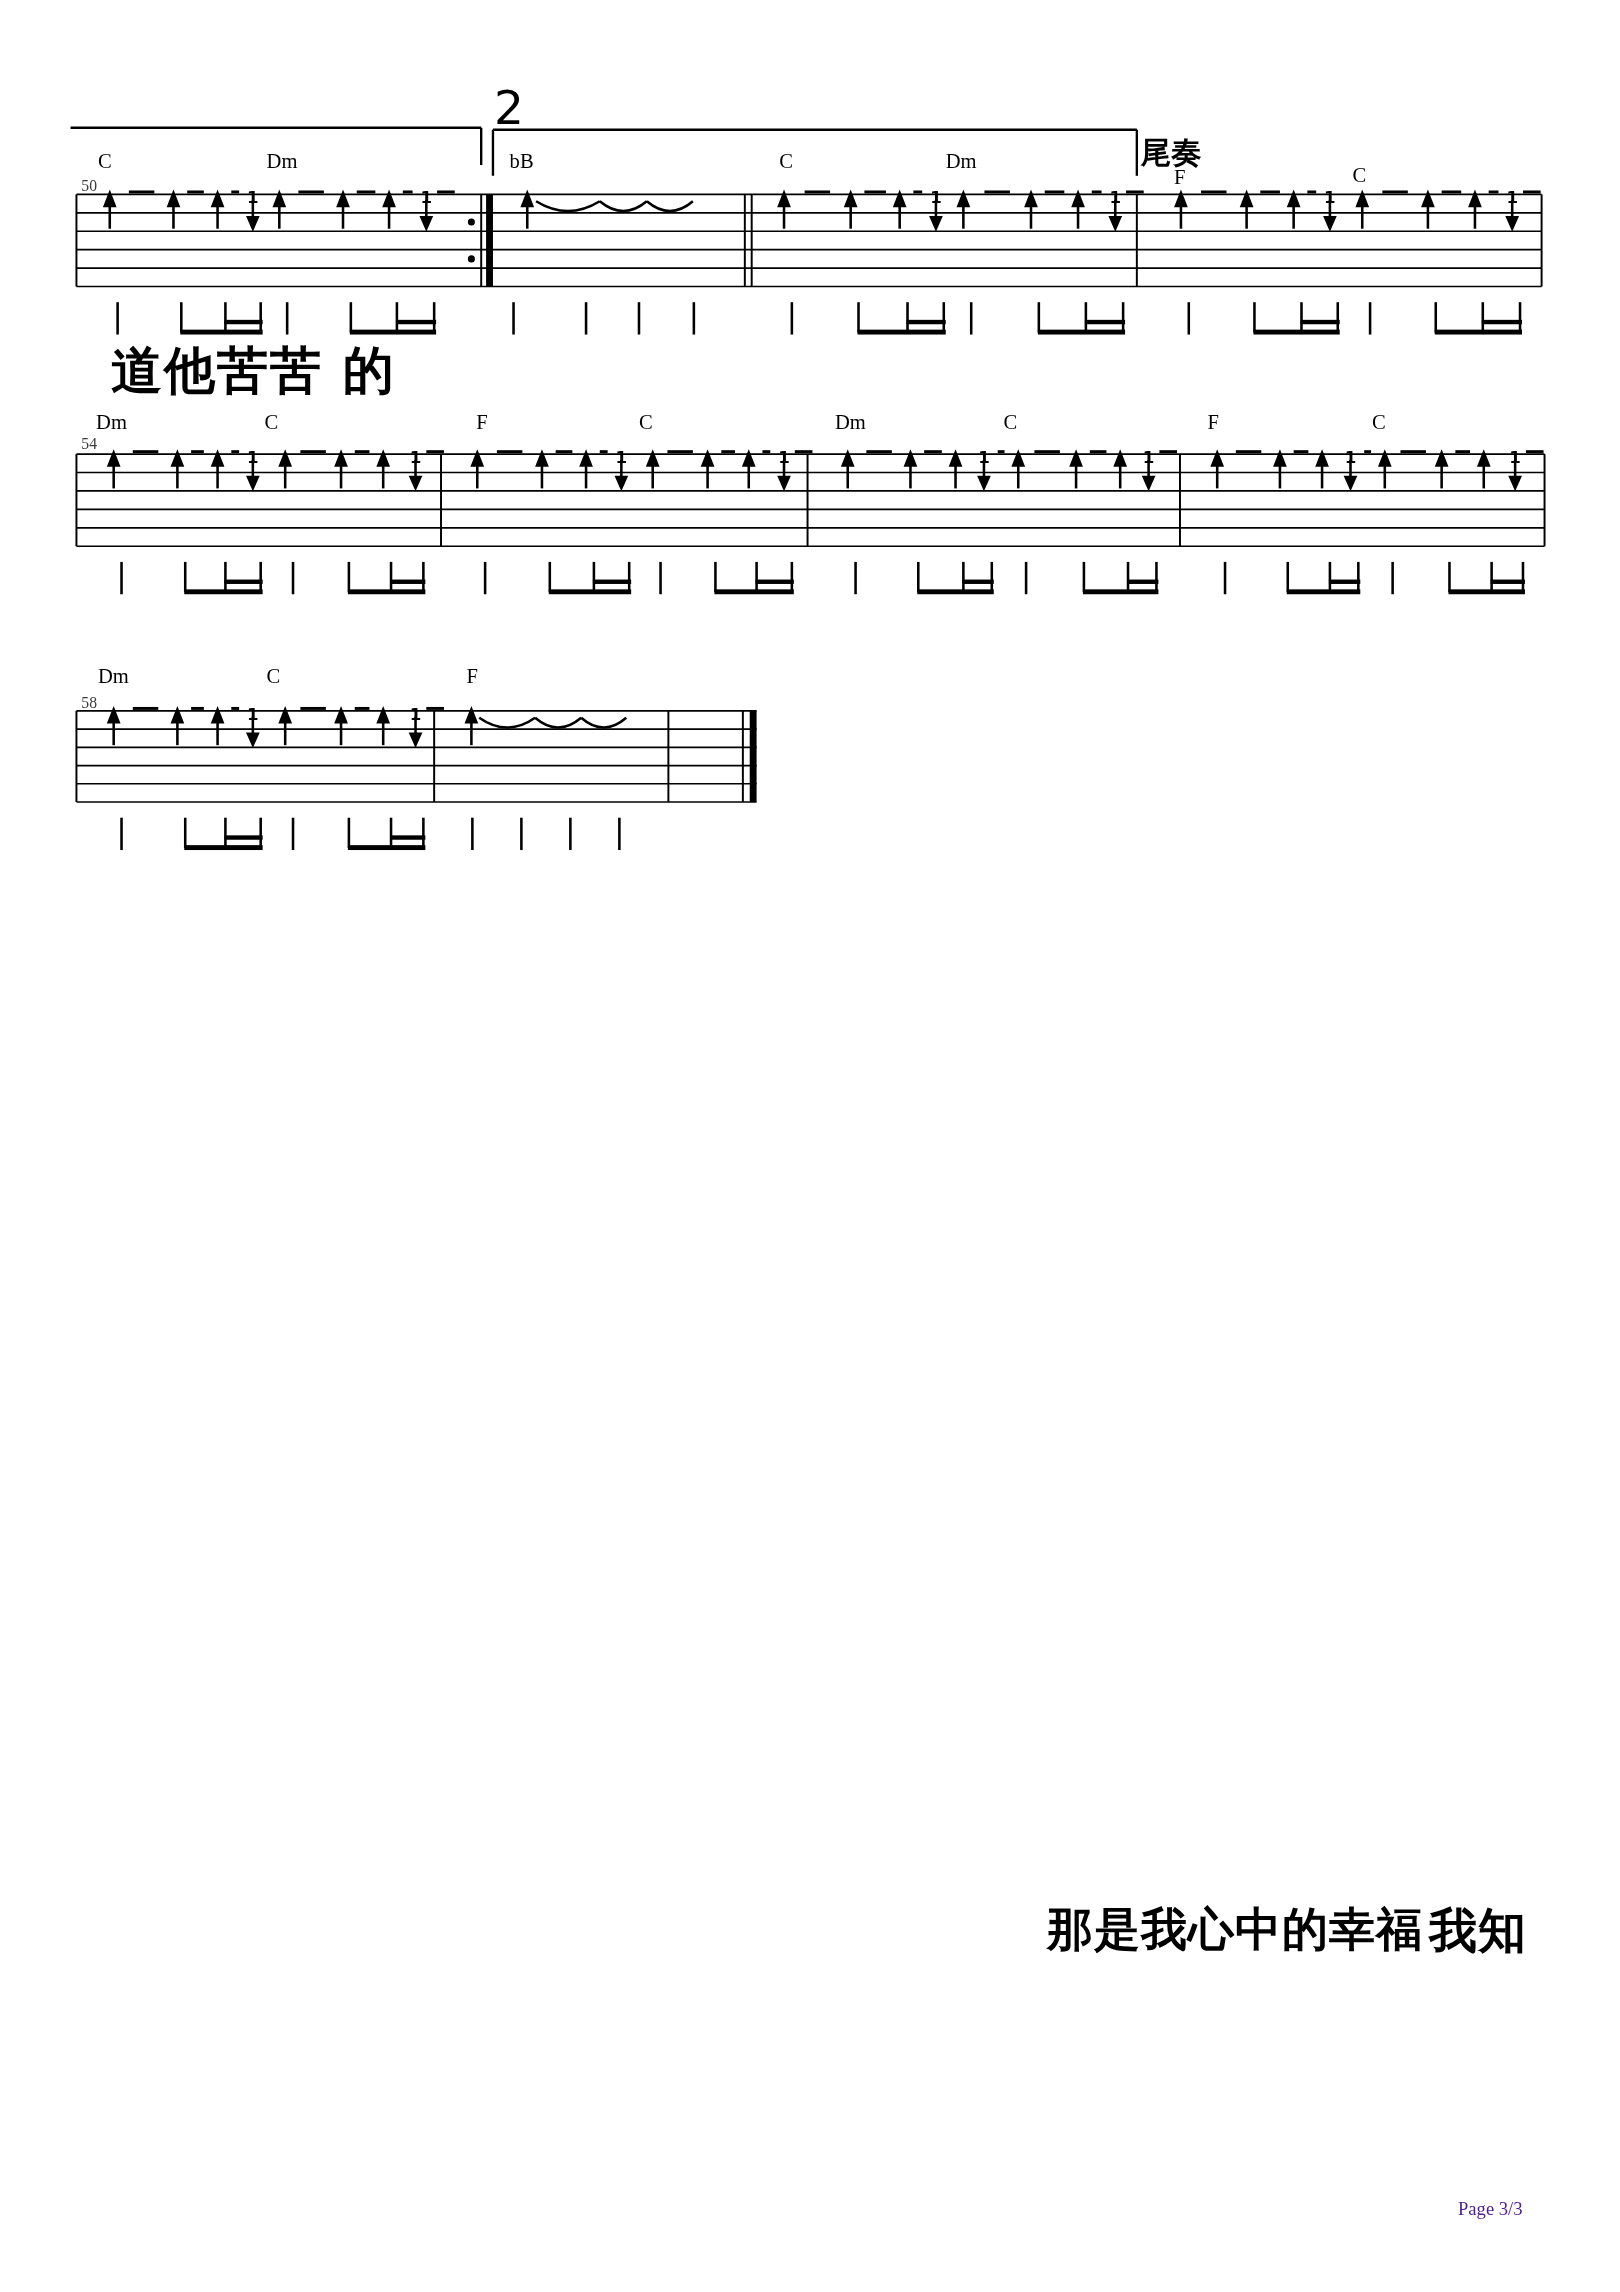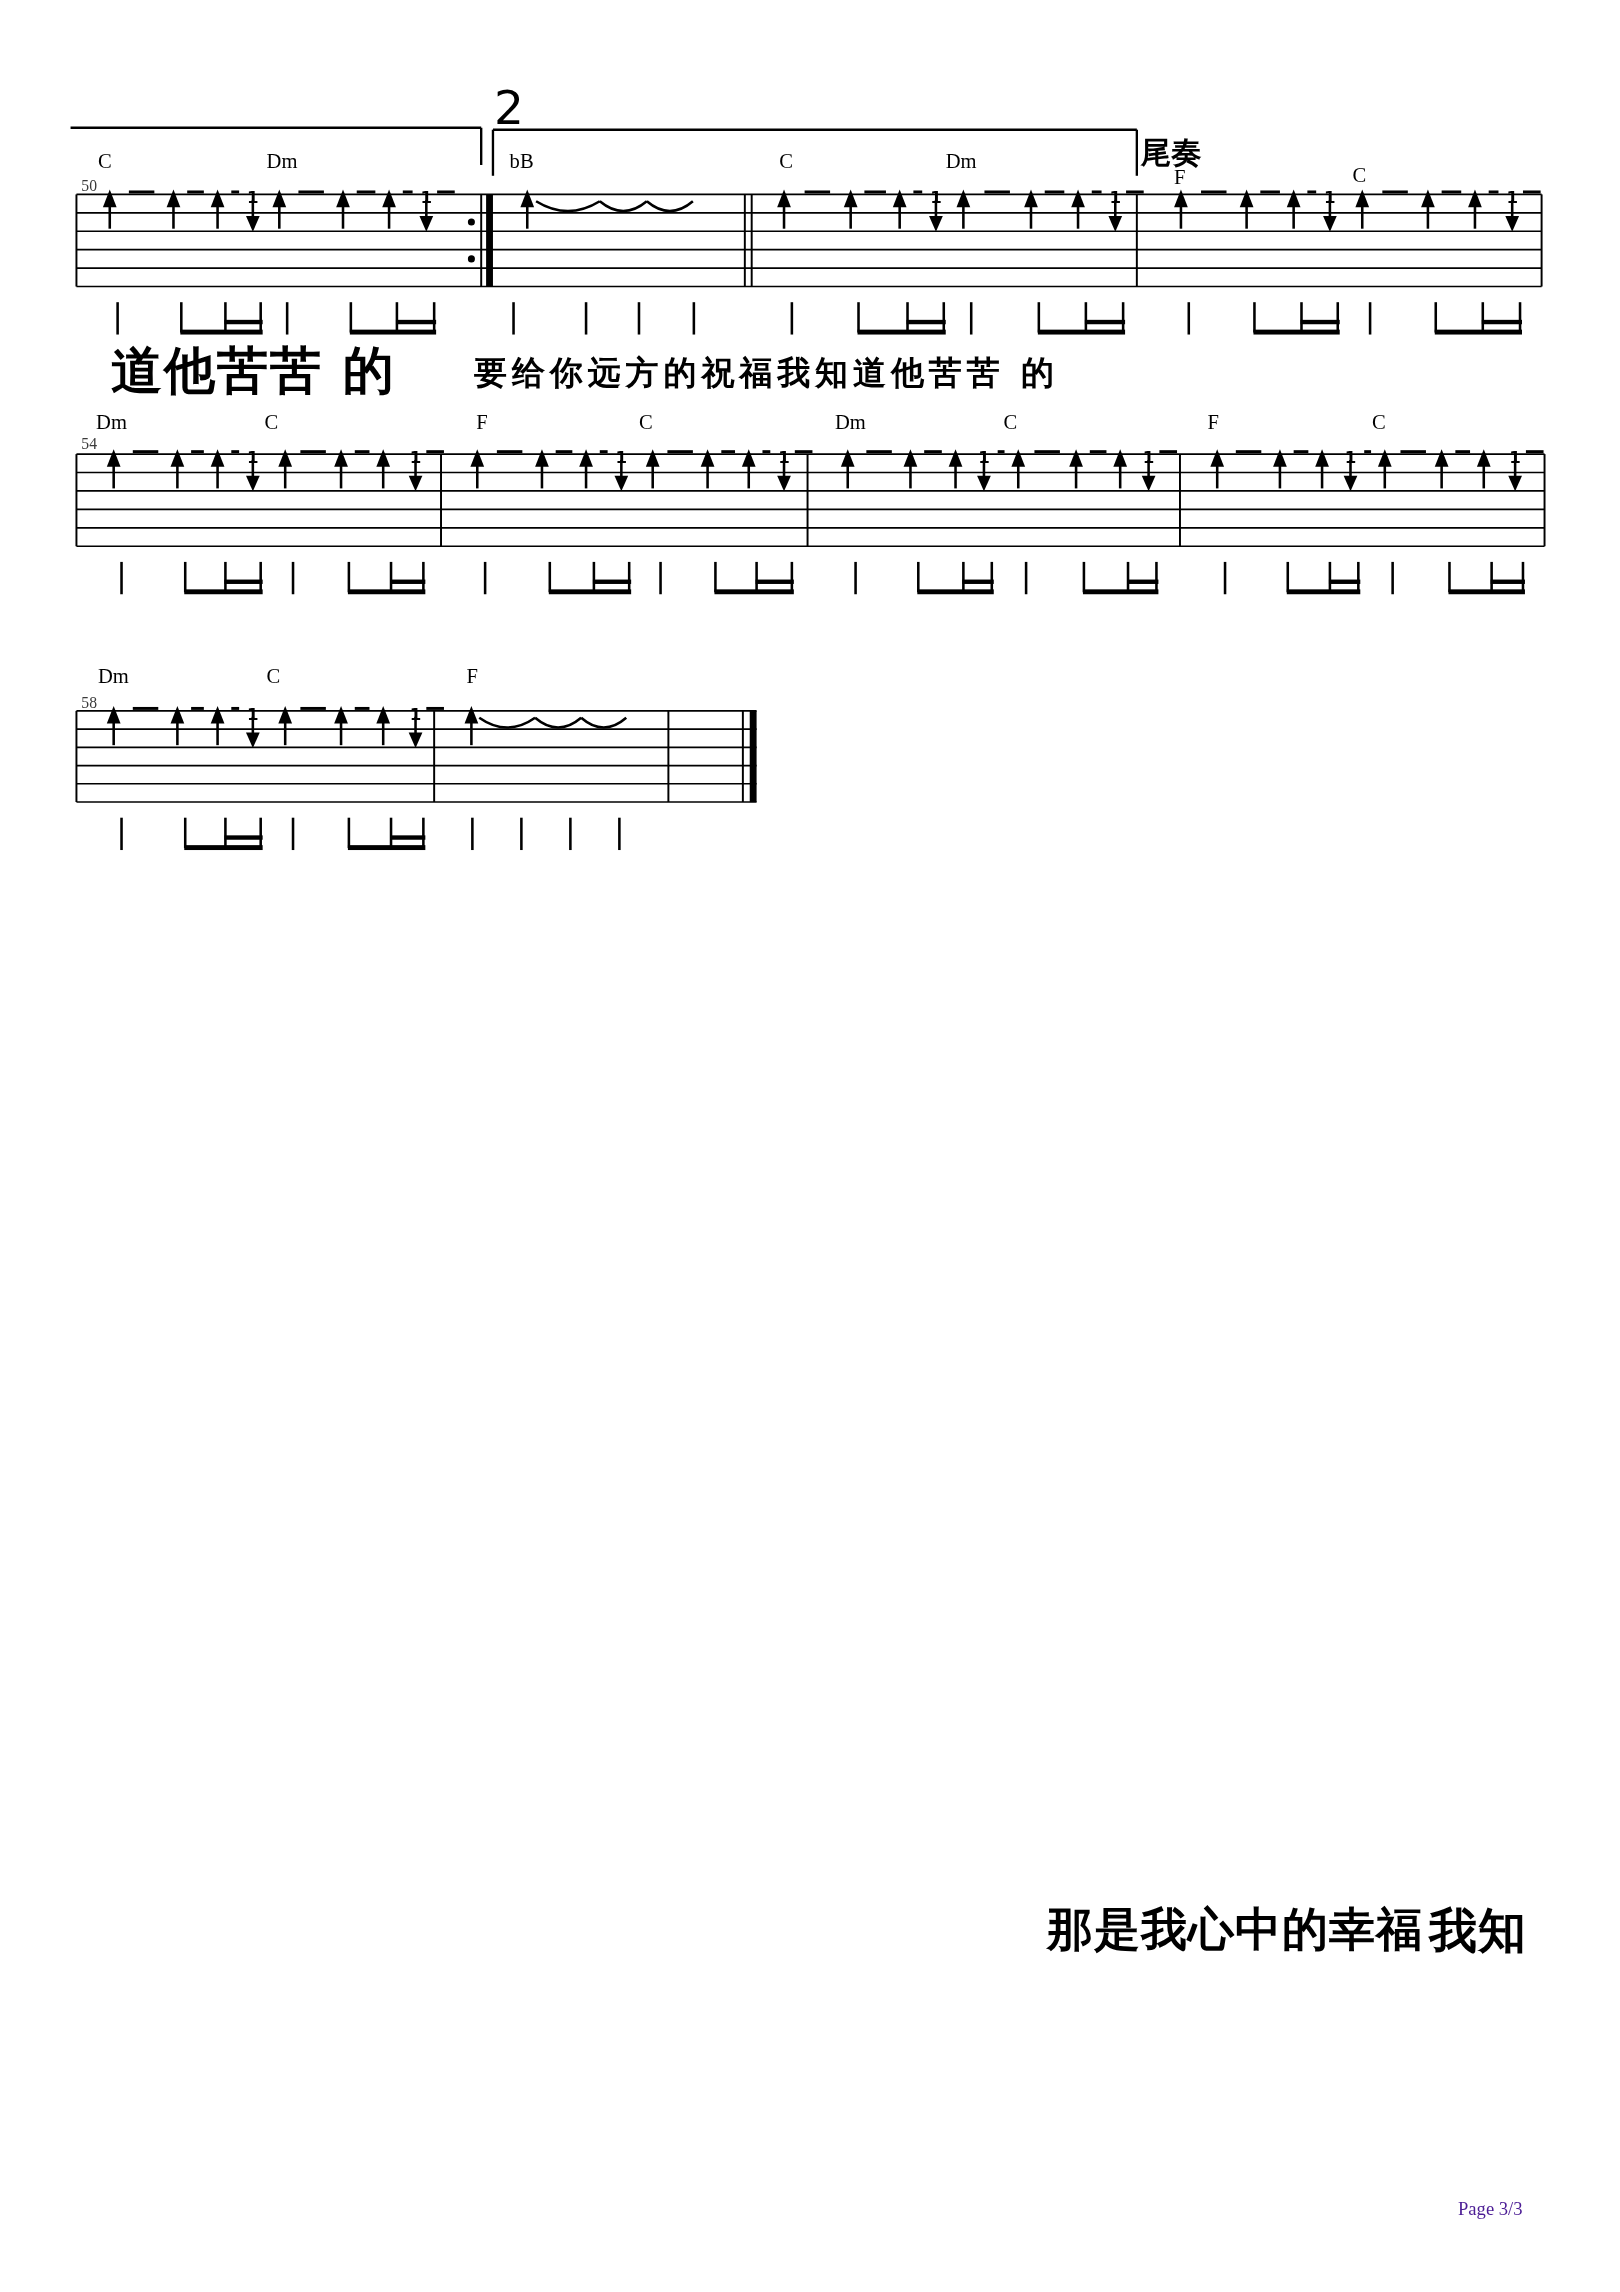--- a/index.html
+++ b/index.html
@@ -401,19 +401,18 @@
       <rect x="430.7" y="834" width="2.6" height="31" fill="#000000"></rect>
       <rect x="355" y="862" width="79" height="5" fill="#000000"></rect>
       <rect x="398" y="852" width="36" height="4.5" fill="#000000"></rect>
       <rect x="480.7" y="834" width="2.6" height="33" fill="#000000"></rect>
       <rect x="530.7" y="834" width="2.6" height="33" fill="#000000"></rect>
       <rect x="580.7" y="834" width="2.6" height="33" fill="#000000"></rect>
       <rect x="630.7" y="834" width="2.6" height="33" fill="#000000"></rect>
     </svg>
 
   <div class="lyric" style="left: 91px; top: 343px; font-size: 51px; letter-spacing: 2px; margin-left: 20px;">道他苦苦 的</div>
-  <div class="lyric" style="left: 474px; top: 355px; font-size: 33px; letter-spacing: 4.9px;">要给你远方的祝福我知道他苦苦 的</div>
   <div class="lyric" style="left: 1047px; top: 1904px; font-size: 46px; letter-spacing: 1px;">那是我心中的幸福</div>
   <div class="lyric" style="left: 1429px; top: 1904px; font-size: 48px; letter-spacing: 1px;">我知</div>
 
   <div class="footer" style="left: 1458px; top: 2198px; font-size: 18.6px;">Page 3/3</div>
 </div>
 
 
 </body></html>

